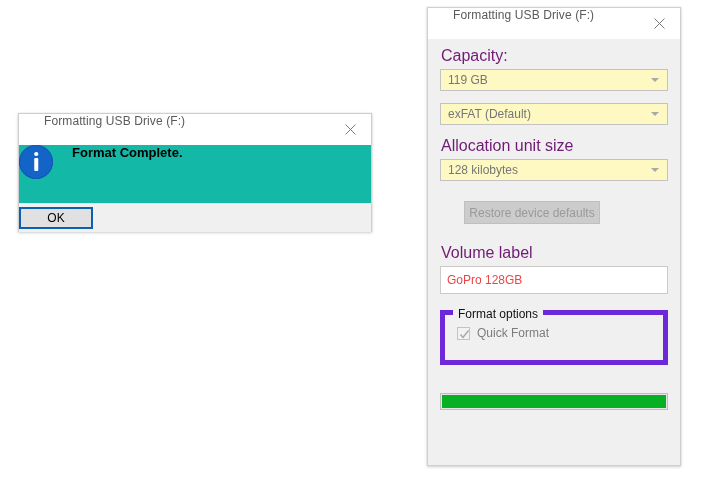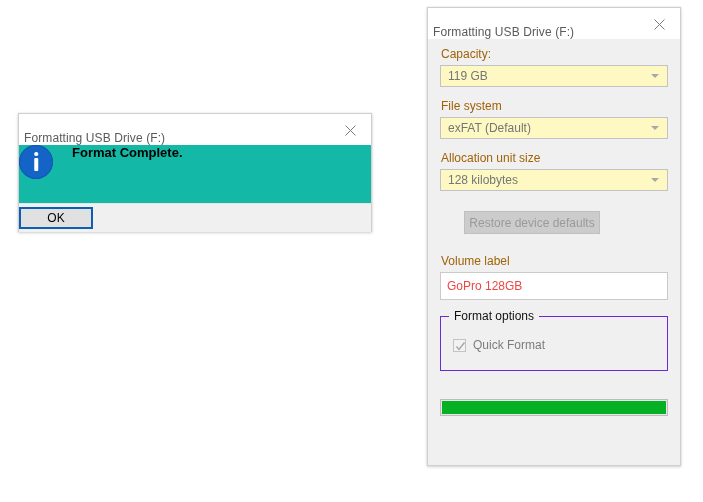--- a/index.html
+++ b/index.html
@@ -21,24 +21,24 @@
     position: absolute;
     background: #f0f0f0;
     border: 1px solid #cfcfcf;
     box-shadow: 0 1px 3px rgba(0,0,0,0.18), 0 0 0 1px rgba(0,0,0,0.02);
     box-sizing: border-box;
   }
   .titlebar {
     height: 31px;
     background: #ffffff;
     display: flex;
-    align-items: flex-end;
+    align-items: flex-start;
     justify-content: space-between;
     box-sizing: border-box;
-    padding-left: 5px;
+    padding-left: 25px;
   }
   .title-text {
     font-size: 12px;
     color: #5a5a5a;
     letter-spacing: 0.1px;
     white-space: nowrap;
   }
   .close-btn {
     width: 42px;
     height: 30px;
@@ -145,22 +145,22 @@
     height: 459px;
   }
   #format-dialog .content {
     padding: 8px 12px 0 12px;
     box-sizing: border-box;
     height: calc(100% - 31px);
     background: #f0f0f0;
     position: relative;
   }
   .field-label {
-    font-size: 12px;
-    color: #a16207;
+    font-size: 16px;
+    color: #701a75;
     margin: 0 0 4px 1px;
   }
   .combo {
     height: 22px;
     background: #fef9c3;
     border: 1px solid #c2c2c2;
     box-sizing: border-box;
     display: flex;
     align-items: center;
     justify-content: space-between;
@@ -192,40 +192,40 @@
     border: 1px solid #ccc9c9;
     box-sizing: border-box;
     display: flex;
     align-items: center;
     padding-left: 6px;
     font-size: 12px;
     color: #ef4444;
     margin-bottom: 16px;
   }
   .groupbox {
-    border: 1px solid #6d28d9;
+    border: 5px solid #6d28d9;
     box-sizing: border-box;
     padding: 10px 10px 10px 12px;
     position: relative;
     height: 55px;
     margin-bottom: 28px;
   }
   .groupbox-title {
     position: absolute;
     top: -8px;
     left: 8px;
     background: #f0f0f0;
     padding: 0 5px;
     font-size: 12px;
     color: #111111;
   }
   .checkbox-row {
     display: flex;
     align-items: center;
-    margin-top: 11px;
+    margin-top: 1px;
     cursor: default;
   }
   .checkbox {
     width: 13px;
     height: 13px;
     border: 1px solid #c3c3c3;
     background: #f2f2f2;
     box-sizing: border-box;
     position: relative;
     flex: 0 0 auto;
@@ -302,21 +302,20 @@
   </div>
 
   <div class="content">
 
     <div class="field-label">Capacity:</div>
     <div class="combo">
       <span>119 GB</span>
       <span class="chevron"></span>
     </div>
 
-    <div class="field-label">File system</div>
     <div class="combo">
       <span>exFAT (Default)</span>
       <span class="chevron"></span>
     </div>
 
     <div class="field-label">Allocation unit size</div>
     <div class="combo">
       <span>128 kilobytes</span>
       <span class="chevron"></span>
     </div>

